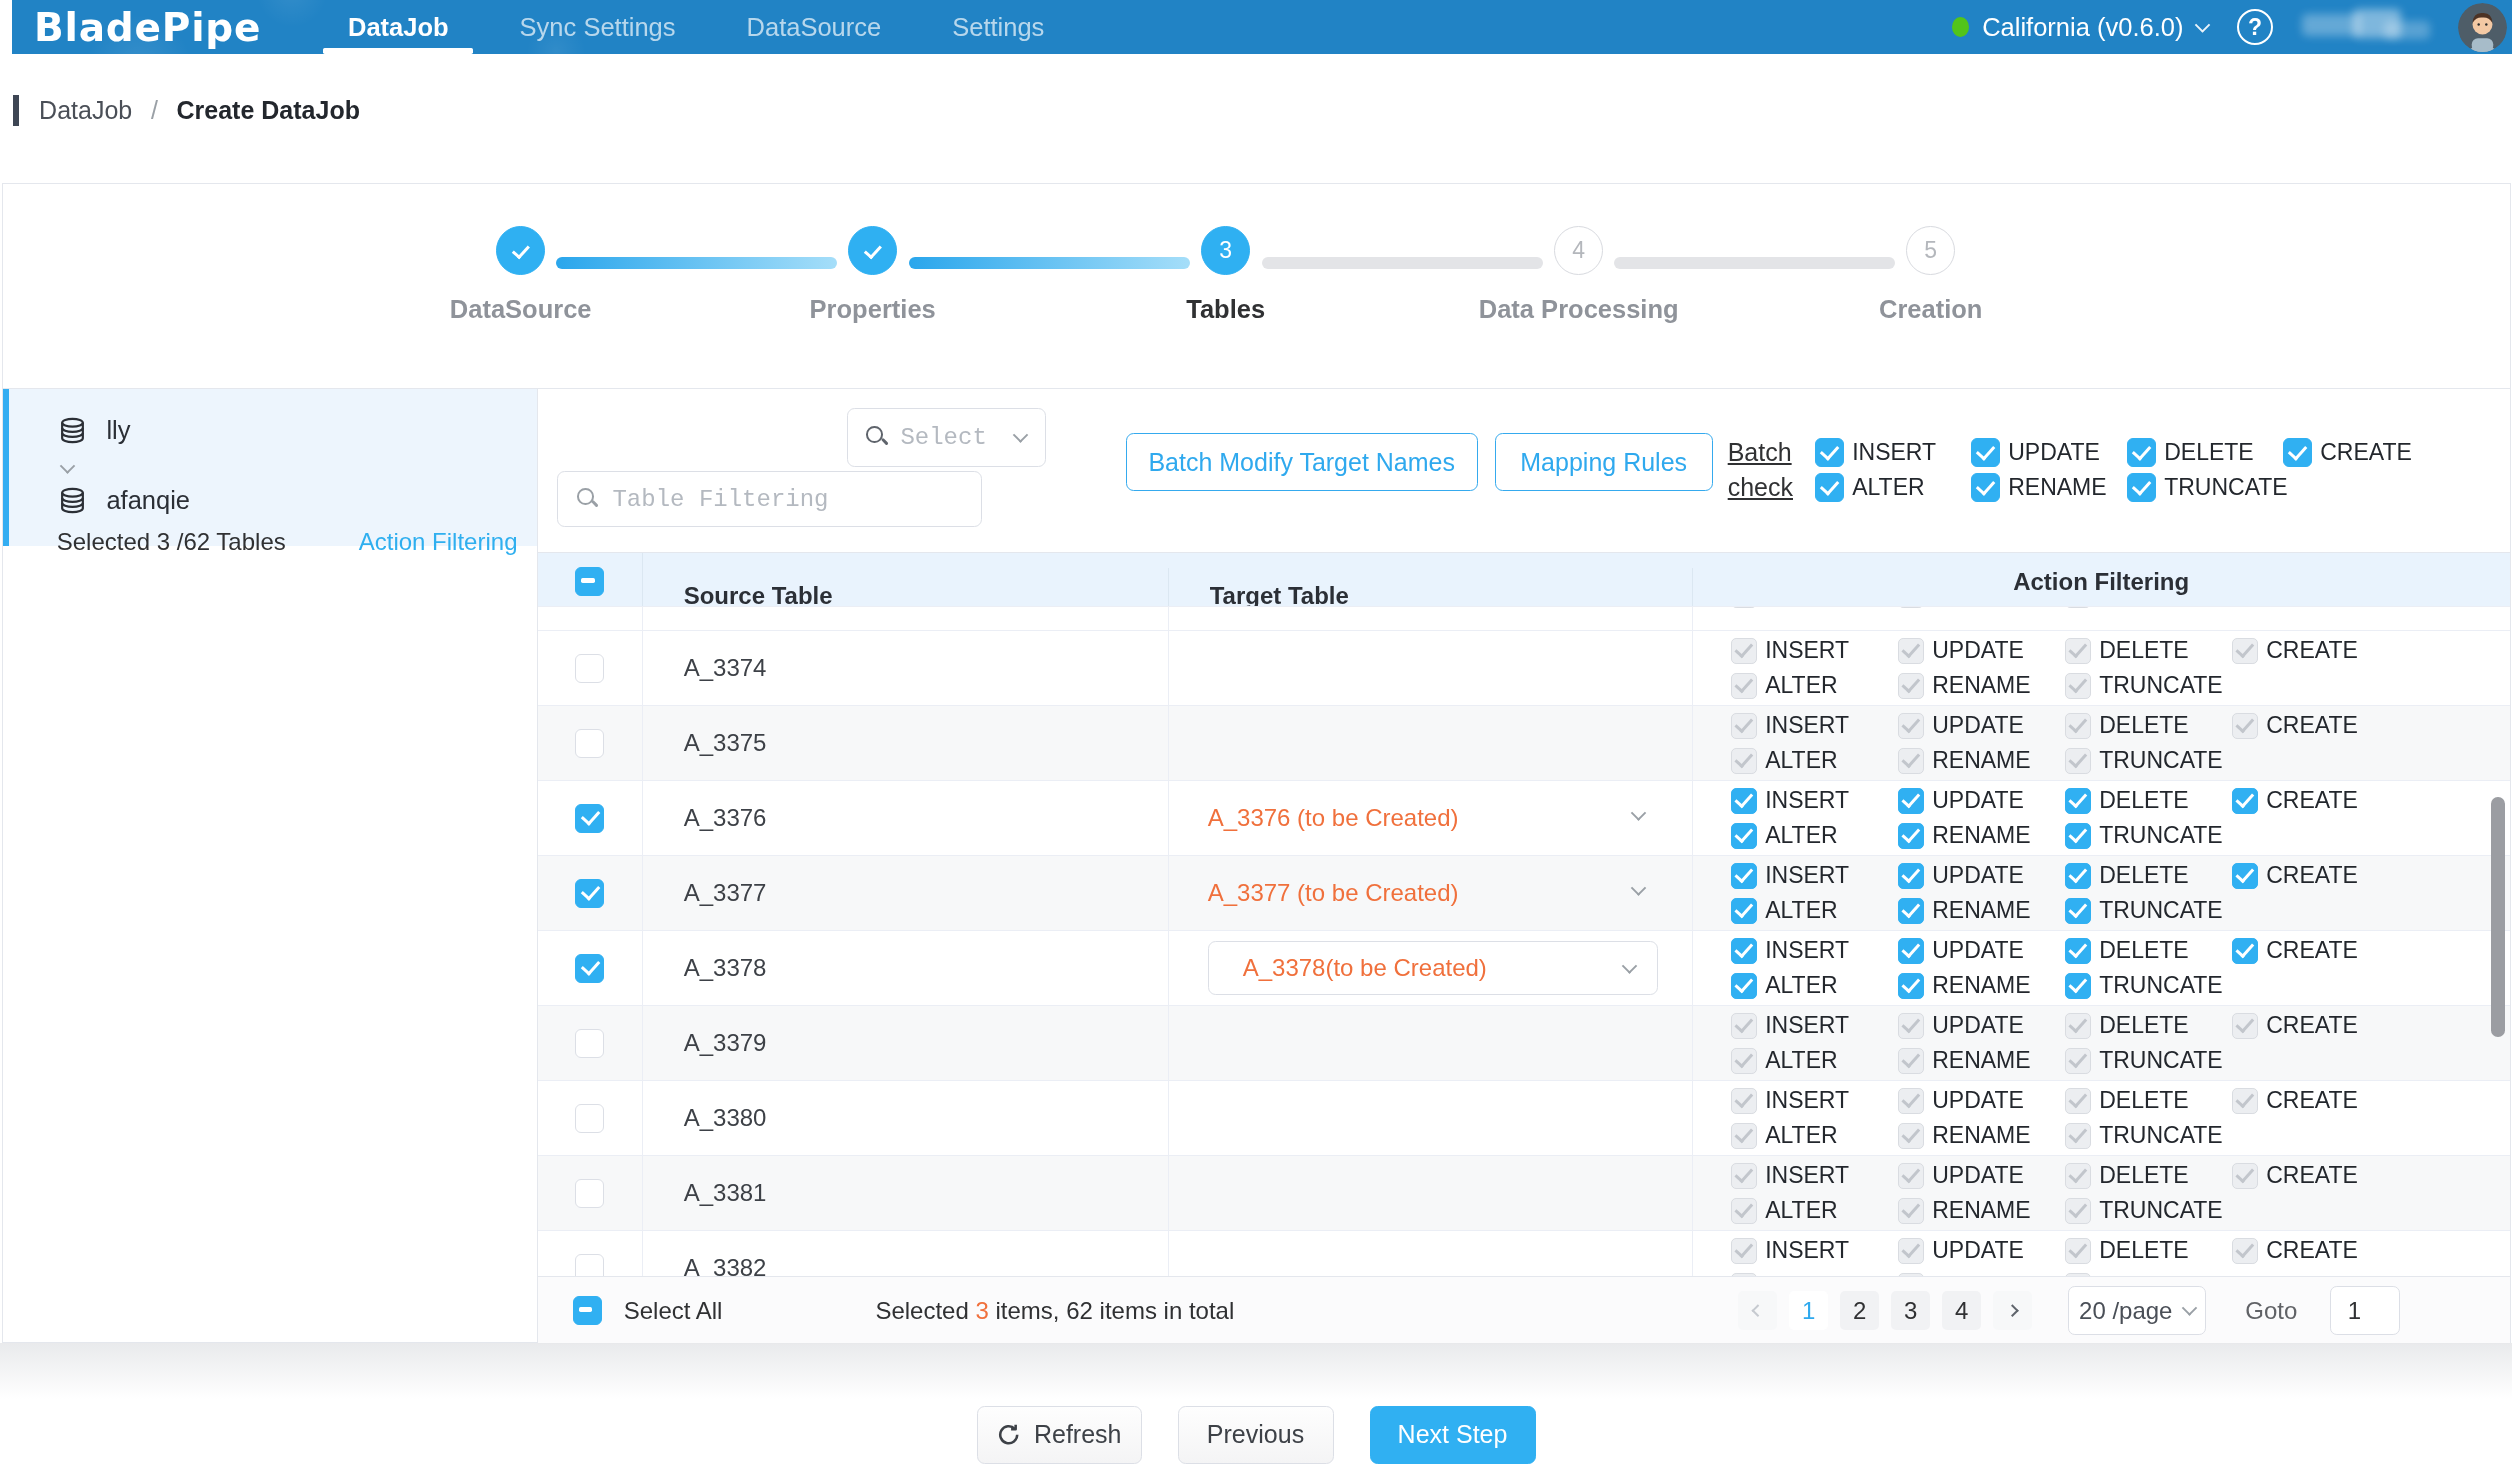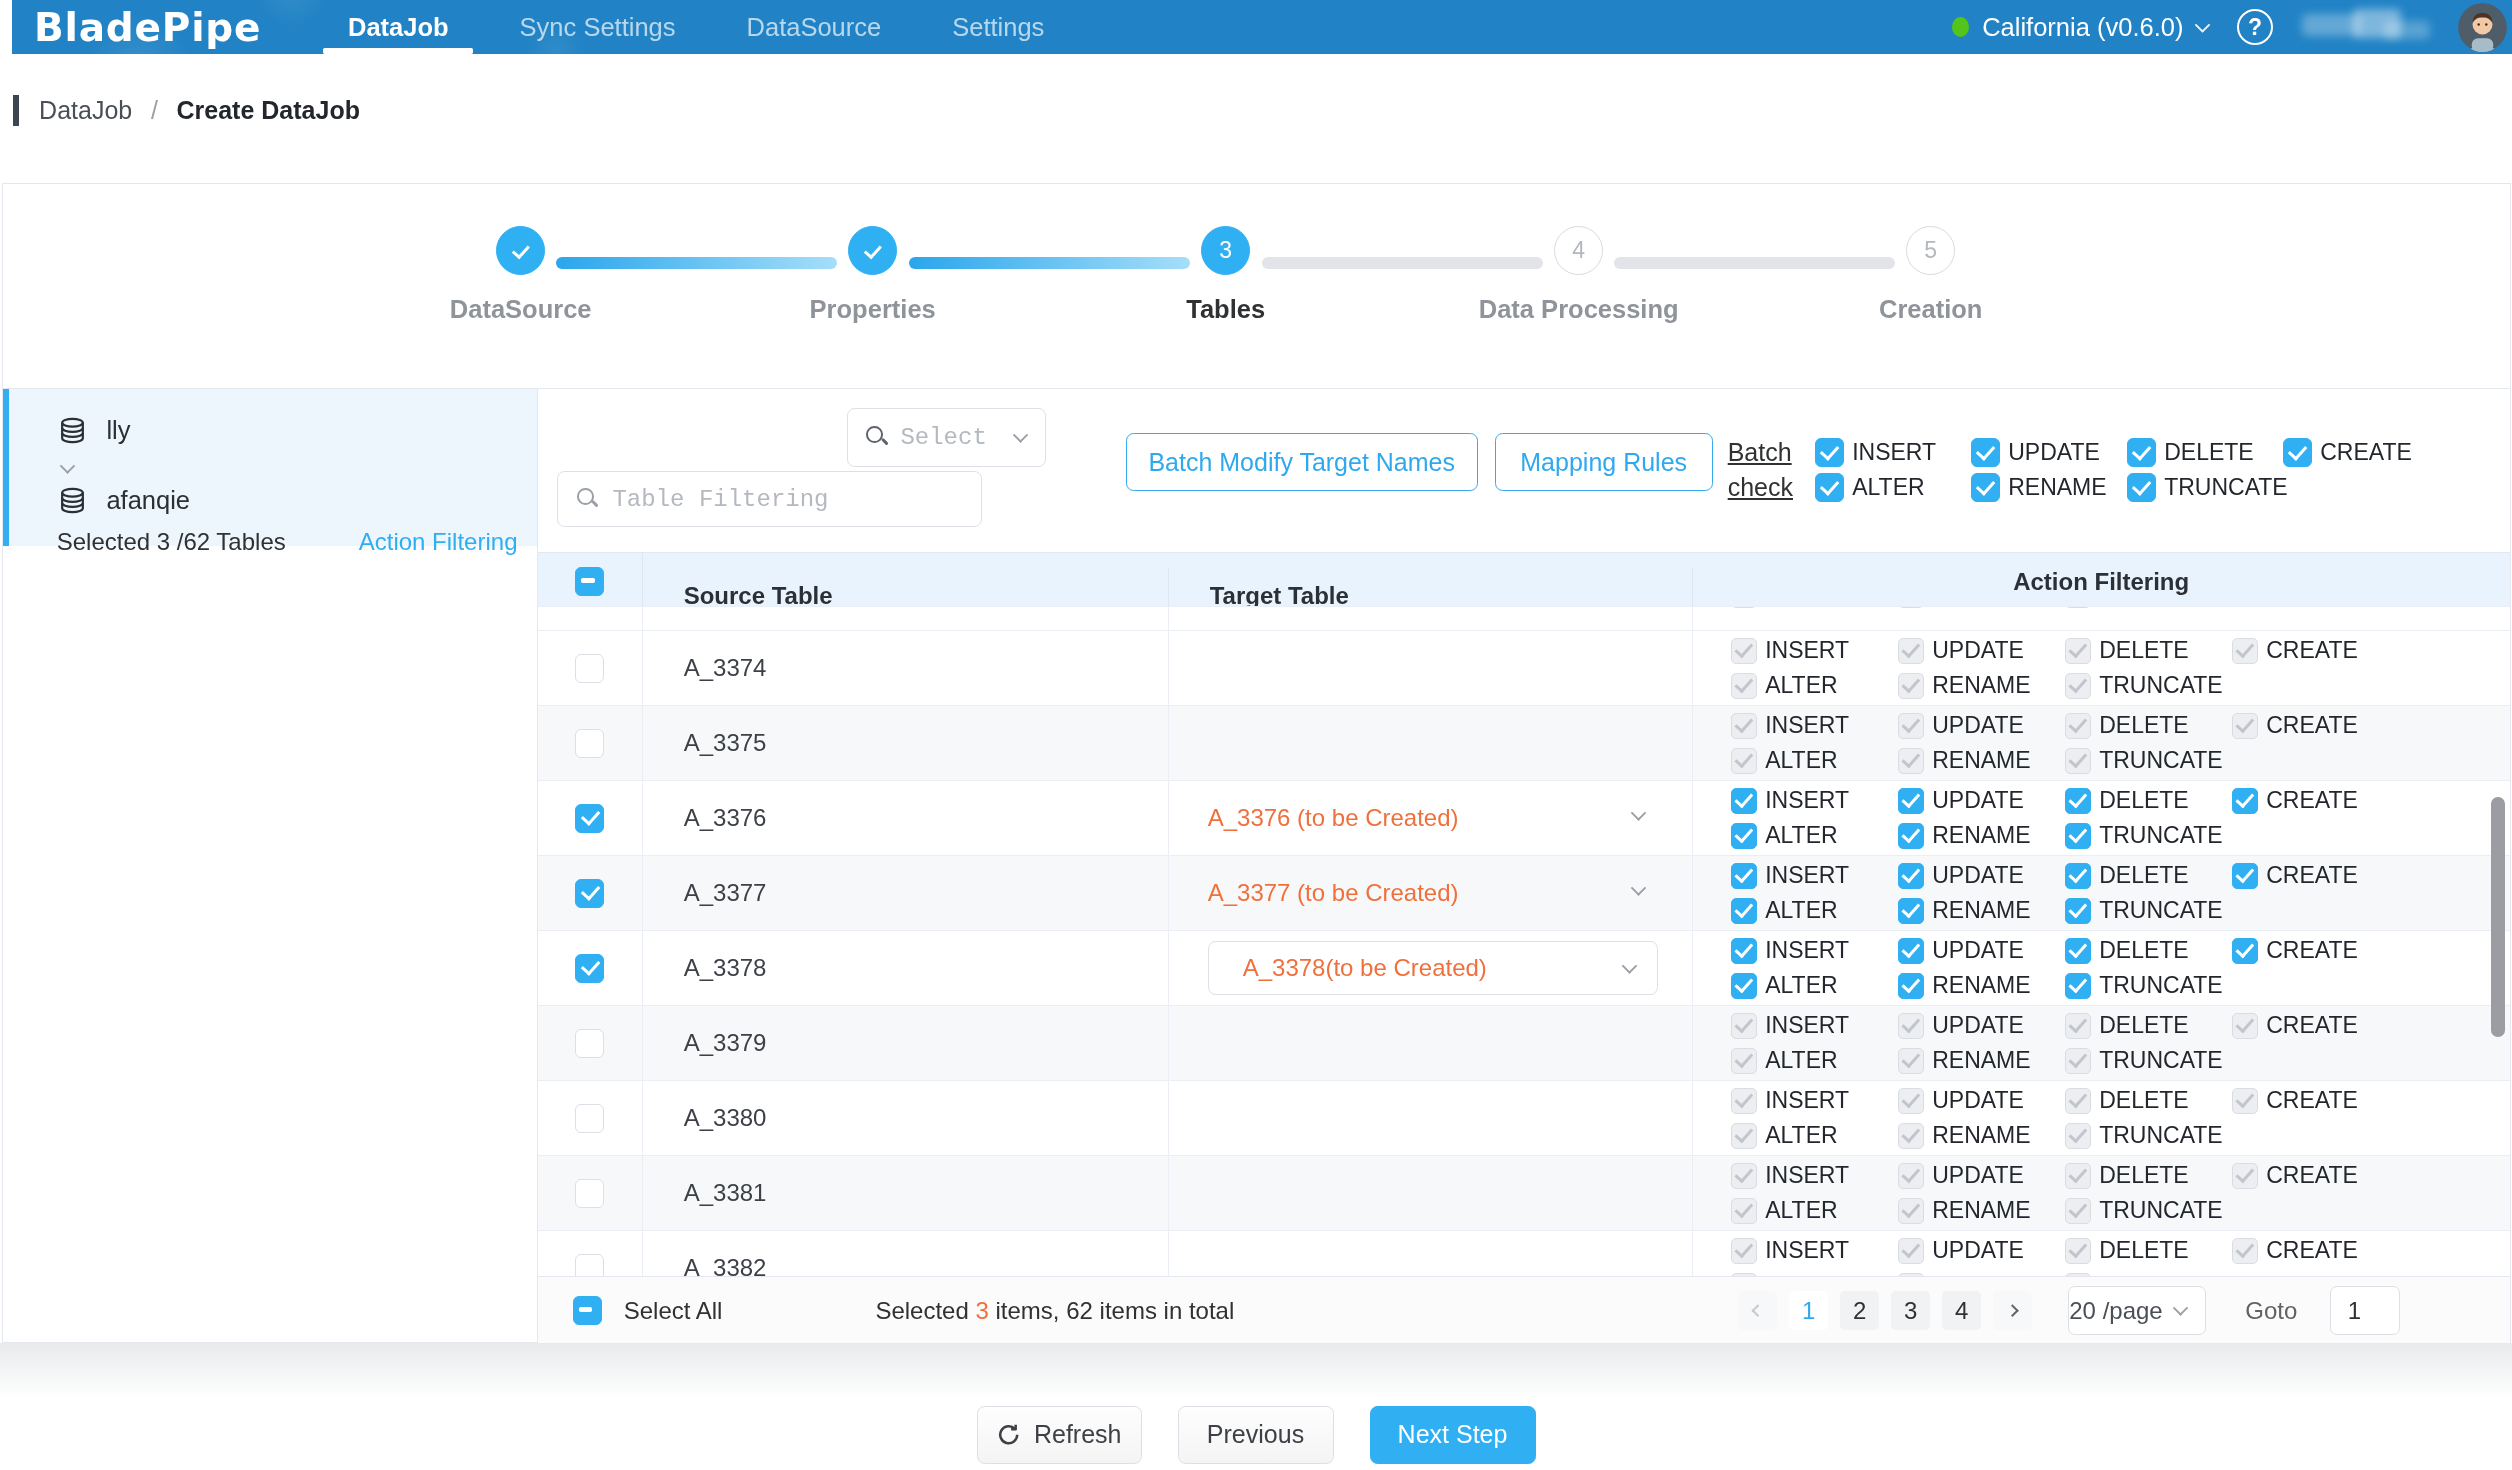--- a/index.html
+++ b/index.html
@@ -114,21 +114,21 @@
   .foot-left { display:flex; align-items:center; margin-left:35px; gap:22px; }
   .foot-summary { margin-left:153px; color:#303133; }
   .foot-summary .hl { color:#f0703c; }
   .pager { position:absolute; right:110px; display:flex; align-items:center; gap:12px; }
   .pg { min-width:39px; height:39px; border-radius:5.1px; background:#f1f2f4; display:flex; align-items:center; justify-content:center; font-size:24px; color:#303133; cursor:pointer; }
   .pg.nav-btn { background:#f7f8f9; }
   .pg.active { background:#fff; color:#2fa9ee; }
   .pg .chev { width:9.3px; height:9.3px; }
   .chev.left { transform:rotate(135deg); }
   .chev.right { transform:rotate(-45deg); }
-  .page-size { width:138px; height:49px; border:1.7px solid #dcdfe6; border-radius:6.8px; background:#fff; display:flex; align-items:center; gap:12px; color:#4a4f57; margin-left:24px; }
+  .page-size { width:138px; height:49px; border:1.7px solid #dcdfe6; border-radius:6.8px; background:#fff; display:flex; align-items:center; justify-content:center; gap:12px; color:#4a4f57; margin-left:24px; }
   .goto-label { margin-left:27px; color:#606266; }
   .goto-input { width:70px; height:49px; border:1.7px solid #dcdfe6; border-radius:6.8px; background:#fff; display:flex; align-items:center; padding-left:17px; color:#303133; margin-left:20.4px; }
   
   .actions { position:absolute; left:0; top:1399px; width:100%; height:71px; display:flex; align-items:center; justify-content:center; gap:36px; }
   .btn { height:58px; border:1.7px solid #dcdfe6; border-radius:7.6px; background:linear-gradient(#fefefe,#f4f4f5); color:#3d4147; font-size:25px; display:flex; align-items:center; justify-content:center; gap:12px; cursor:pointer; }
   .btn.refresh { width:165px; }
   .btn.prev { width:156px; }
   .btn.primary { width:166px; background:#30b0f2; border-color:#30b0f2; color:#fff; }
   .db-icon, .refresh-icon { flex:0 0 auto; }
 </style>

